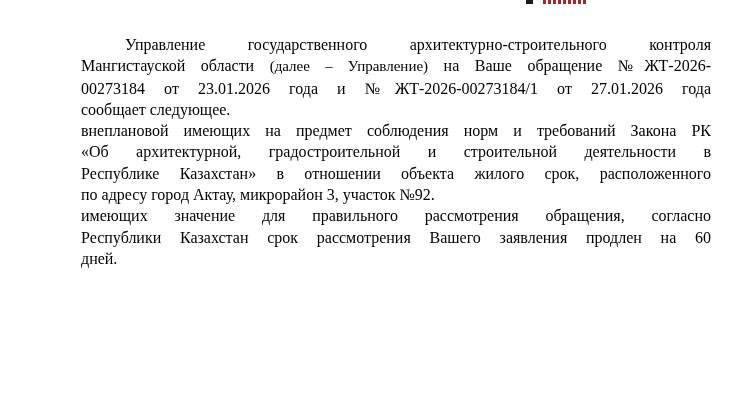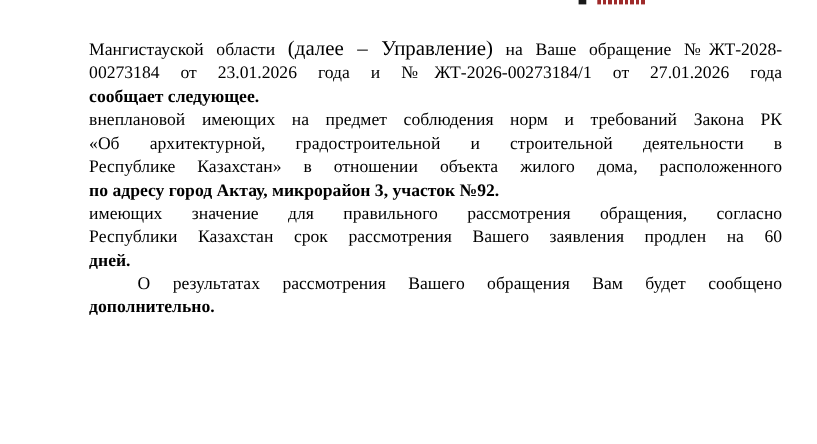--- a/index.html
+++ b/index.html
@@ -46,61 +46,57 @@
     padding: 0;
   }
   .line {
     white-space: nowrap;
     text-align: justify;
     text-align-last: justify;
   }
   .line.last {
     text-align: left;
     text-align-last: left;
-    font-weight: bold;
   }
   .line.indent {
     text-indent: 44px;
   }
   .small {
-    font-size: 19px;
+    font-size: 15px;
   }
 </style>
 </head>
 <body>
 
 <div class="page" style="background: rgb(255, 255, 255);">
 
   <div class="frag frag-black" style="background: rgb(26, 26, 26);"></div>
   <div class="frag frag-red" style="--frag-red: #9e2b2b;"></div>
 
   <div class="letter-body" style="color: rgb(0, 0, 0);">
 
     <div class="para">
+      <div class="line indent">Управление государственного архитектурно-строительного контроля</div>
       <div class="line">
         <span>Мангистауской области</span>
         <span class="small">(далее – Управление)</span>
-        <span>на Ваше обращение №ЖТ-2028-</span>
+        <span>на Ваше обращение №ЖТ-2026-</span>
       </div>
       <div class="line">00273184 от 23.01.2026 года и №ЖТ-2026-00273184/1 от 27.01.2026 года</div>
       <div class="line last">сообщает следующее.</div>
     </div>
 
     <div class="para">
       <div class="line">внеплановой имеющих на предмет соблюдения норм и требований Закона РК</div>
       <div class="line">«Об архитектурной, градостроительной и строительной деятельности в</div>
-      <div class="line">Республике Казахстан» в отношении объекта жилого дома, расположенного</div>
+      <div class="line">Республике Казахстан» в отношении объекта жилого срок, расположенного</div>
       <div class="line last">по адресу город Актау, микрорайон 3, участок №92.</div>
     </div>
 
     <div class="para">
       <div class="line">имеющих значение для правильного рассмотрения обращения, согласно</div>
       <div class="line">Республики Казахстан срок рассмотрения Вашего заявления продлен на 60</div>
       <div class="line last">дней.</div>
     </div>
 
-    <div class="para">
-      <div class="line indent">О результатах рассмотрения Вашего обращения Вам будет сообщено</div>
-      <div class="line last">дополнительно.</div>
-    </div>
 
   </div>
 </div>
 
 </body></html>

